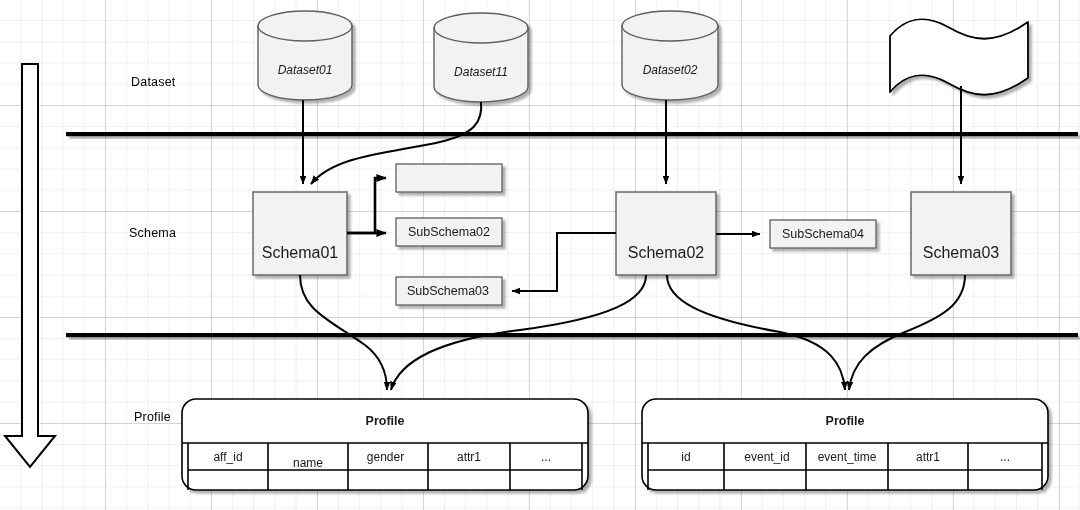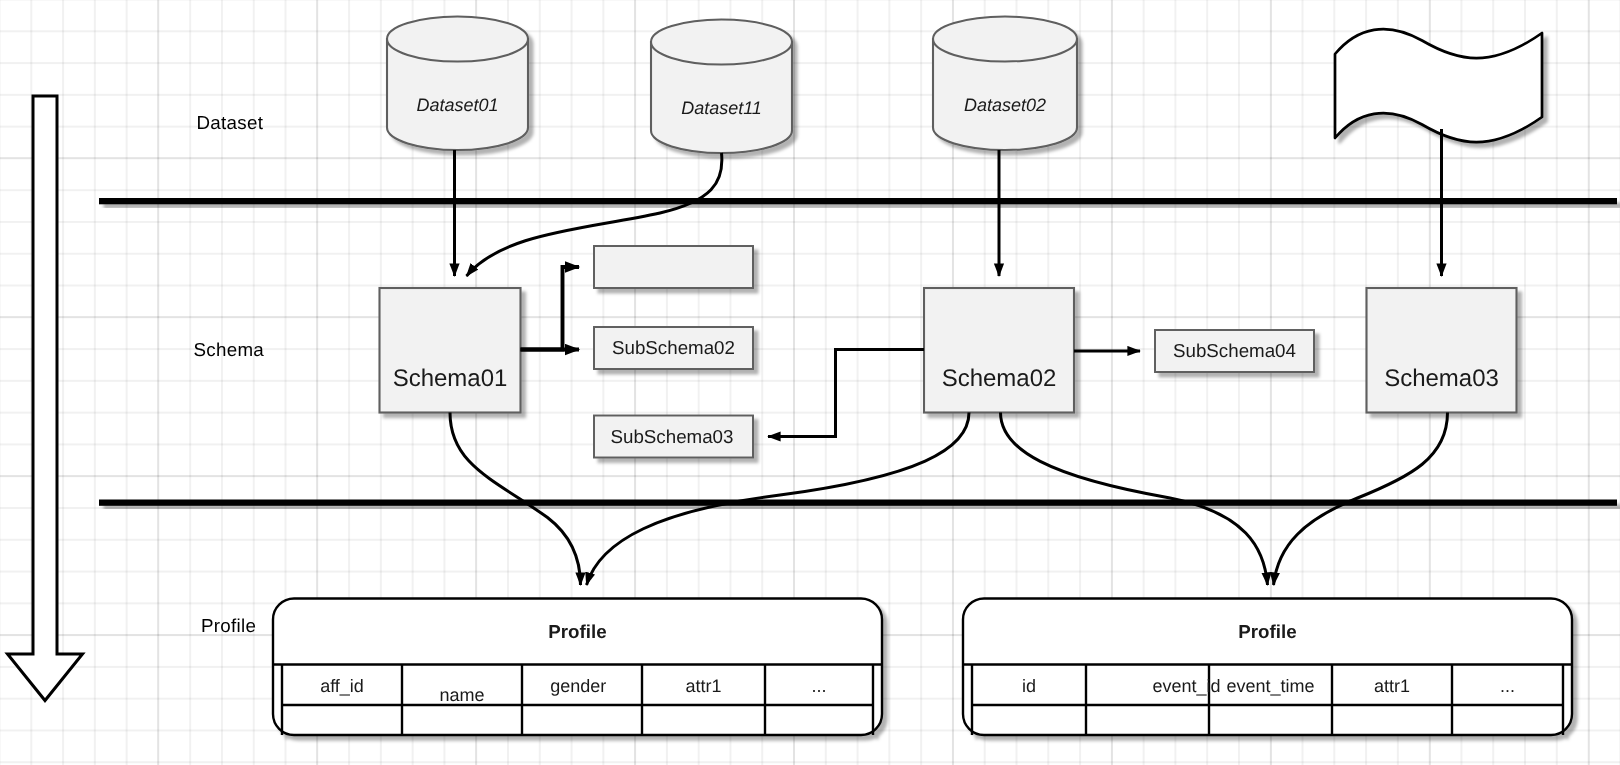--- a/index.html
+++ b/index.html
@@ -163,18 +163,18 @@
 
   <div class="nodelabel tbl-title" style="left:182px;top:408px;width:406px;height:26px">Profile</div>
   <div class="nodelabel tbl-cell" style="left:188px;top:444px;width:80px;height:26px">aff_id</div>
   <div class="nodelabel tbl-cell" style="left:268px;top:444px;width:80px;height:38px">name</div>
   <div class="nodelabel tbl-cell" style="left:348px;top:444px;width:75px;height:26px">gender</div>
   <div class="nodelabel tbl-cell" style="left:428px;top:444px;width:82px;height:26px">attr1</div>
   <div class="nodelabel tbl-cell" style="left:510px;top:444px;width:72px;height:26px">...</div>
 
   <div class="nodelabel tbl-title" style="left:642px;top:408px;width:406px;height:26px">Profile</div>
   <div class="nodelabel tbl-cell" style="left:648px;top:444px;width:76px;height:26px">id</div>
-  <div class="nodelabel tbl-cell" style="left:752px;top:444px;width:78px;height:26px">event_id</div>
+  <div class="nodelabel tbl-cell" style="left:728px;top:444px;width:78px;height:26px">event_id</div>
   <div class="nodelabel tbl-cell" style="left:806px;top:444px;width:82px;height:26px">event_time</div>
   <div class="nodelabel tbl-cell" style="left:888px;top:444px;width:80px;height:26px">attr1</div>
   <div class="nodelabel tbl-cell" style="left:968px;top:444px;width:74px;height:26px">...</div>
 
 </div>
 
 </body></html>

